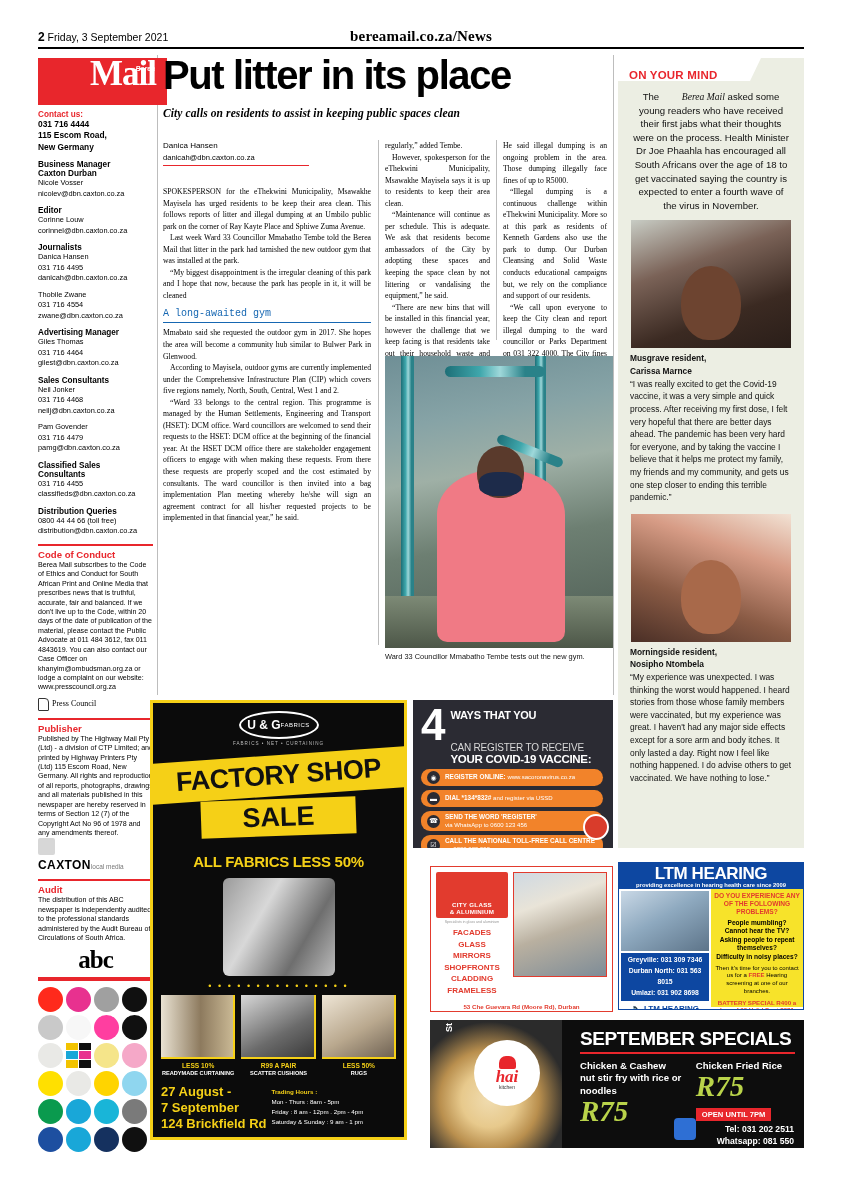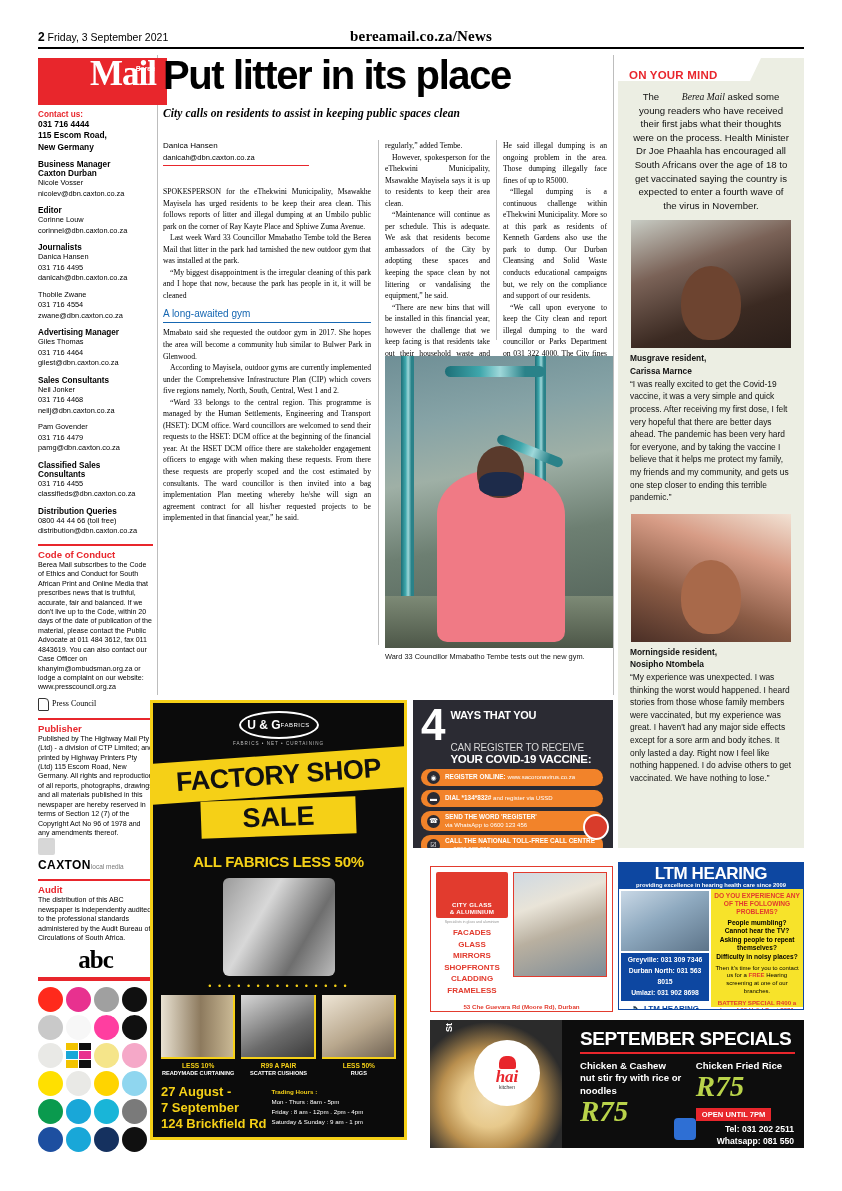--- a/index.html
+++ b/index.html
@@ -113,21 +113,21 @@
 
   
   .story-col {
     position: absolute;
     font-family: "Liberation Serif", serif;
     font-size: 7.7px; line-height: 1.5; text-align: justify;
   }
   .story-col p { text-indent: 7px; margin: 0; }
   .story-col p.noind { text-indent: 0; }
   .sub-head {
-    font-family: Liberation Sans, sans-serif;
+    font-family: Liberation Mono, monospace;
     font-size: 10px; color: #1667b2; font-weight: normal;
     margin: 5px 0 1px;
   }
   .sub-rule { height: 1px; background: #1667b2; margin-bottom: 4px; }
 
   
   .gymphoto {
     position: absolute; left: 385px; top: 356px; width: 228px; height: 292px;
     overflow: hidden;
     background: linear-gradient(170deg,#6f8f96 0%, #86a3a6 22%, #9fb0a6 40%, #6d7f72 62%, #4c5b52 100%);

